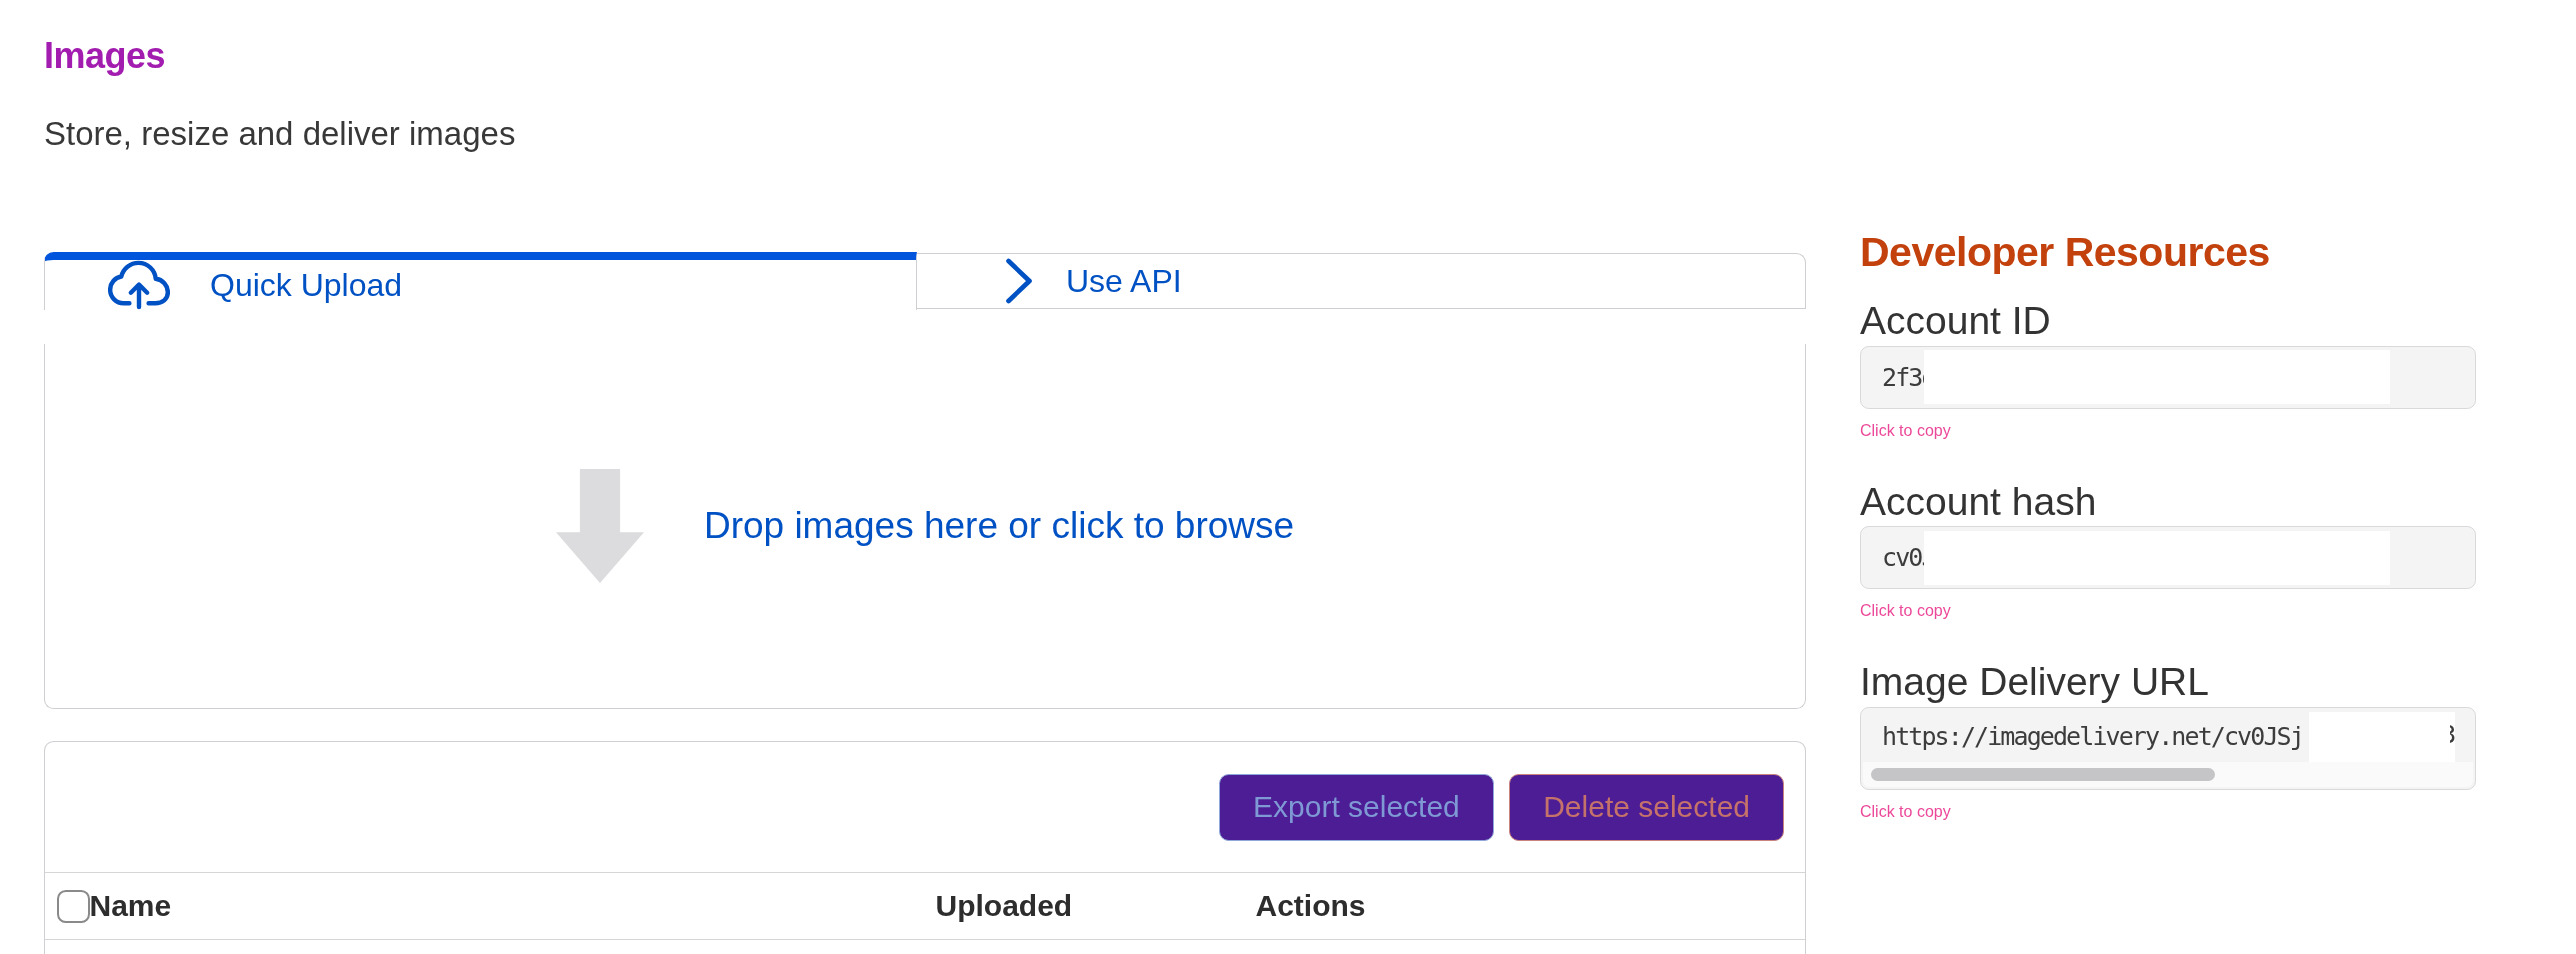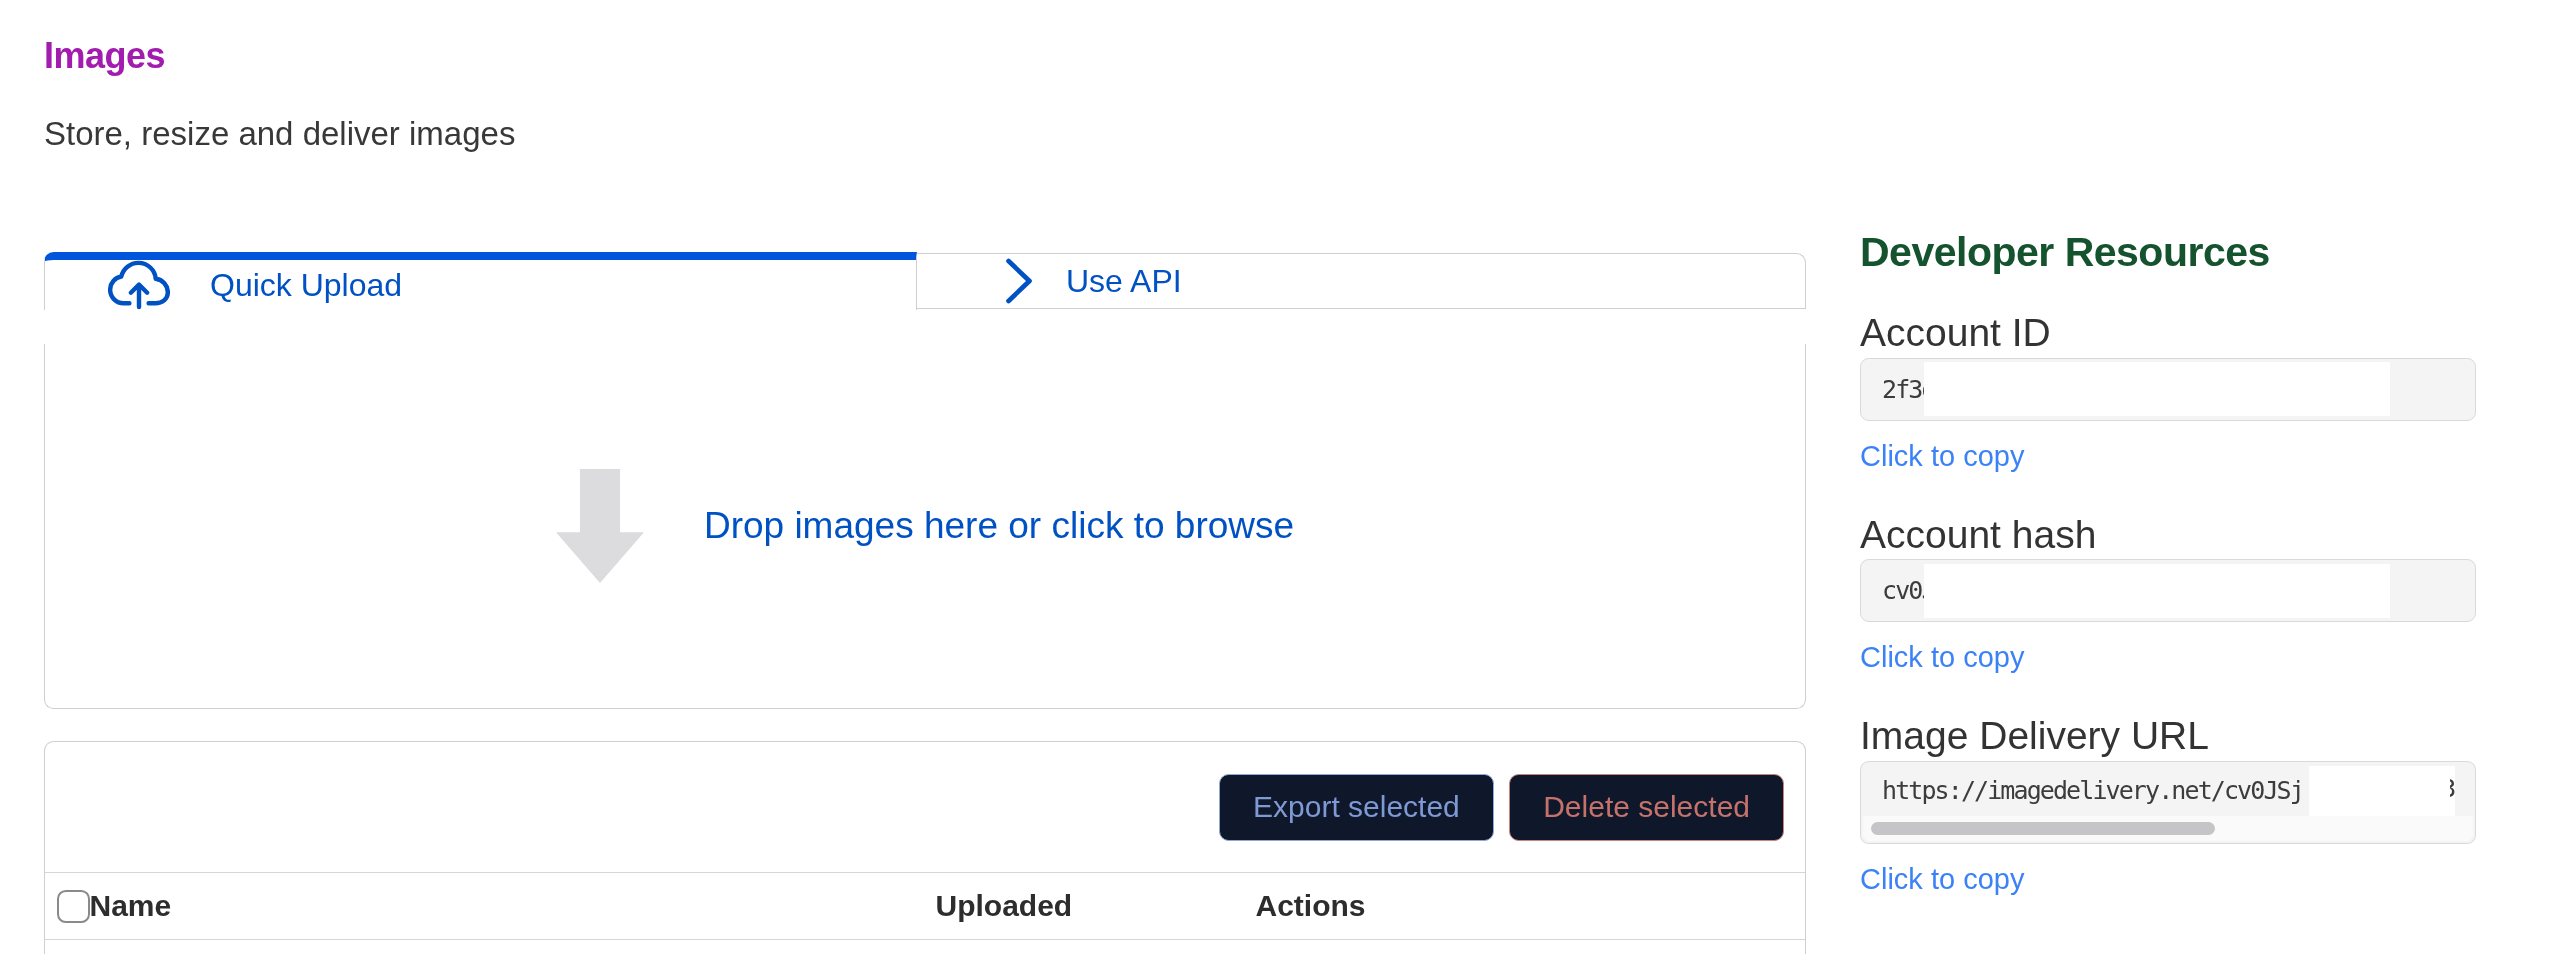--- a/index.html
+++ b/index.html
@@ -53,53 +53,53 @@
   .table-card {
     position:absolute; left:44px; top:741px; width:1762px; height:214px;
     border:1.9px solid #cfcfd3; border-bottom:none;
     border-top-left-radius:9.6px; border-top-right-radius:9.6px; background:#fff;
   }
   .toolbar-row {
     height:131px; display:flex; align-items:center; justify-content:flex-end;
     gap:15.4px; padding-right:21px; border-bottom:1.9px solid #d6d6d9;
   }
   .btn {
-    height:67px; padding:0 33px; font-size:30px; background:#0f172a;
+    height:67px; padding:0 33px; font-size:30px; background:#4c1d95;
     border-radius:9.6px; display:flex; align-items:center; cursor:pointer;
     font-family:"Liberation Sans", sans-serif;
   }
   .btn-export { color:#7e99d4; border:1.9px solid #8fa7d9; }
   .btn-delete { color:#c5726b; border:1.9px solid #cc837b; }
   .table-header {
     height:67px; display:flex; align-items:center;
     border-bottom:1.9px solid #d6d6d9; padding-left:11.5px;
   }
   .checkbox {
     width:33px; height:33px; border:2.9px solid #8a8a8a; border-radius:8.7px;
     background:#fff; cursor:pointer; flex:0 0 33px;
   }
   .th { font-size:30px; font-weight:700; color:#2d2d2d; }
   .th-name { width:846px; }
   .th-uploaded { width:276px; }
   .th-actions { flex:1;margin-left:44px; }
 
   
   .dev-panel { position:absolute; left:1860px; top:229px; width:616px; }
-  .dr-title { font-size:41px; font-weight:700; color:#14532d; margin-bottom:39px; letter-spacing:-0.5px; }
+  .dr-title { font-size:41px; font-weight:700; color:#c2410c; margin-bottom:27px; letter-spacing:-0.5px; }
   .dr-item { margin-bottom:44px; }
   .dr-label { font-size:39px; color:#333333; line-height:35px; margin-bottom:7.7px; }
   .dr-field {
     position:relative; width:616px; height:63px;
     background:#f4f4f5; border:1.9px solid #d9d9dc; border-radius:8.7px;
     display:flex; align-items:center; padding-left:21px;
     font-family:"DejaVu Sans Mono", monospace; font-size:25px; letter-spacing:-1.9px;
     color:#3c3c3c; cursor:pointer; overflow:hidden;
   }
   .redaction { position:absolute; top:3.8px; bottom:3.8px; left:63px; width:466px; background:#ffffff; }
-  .dr-caption { font-size:29px; color:#3b82f6; margin-top:19px; }
+  .dr-caption { font-size:16px; color:#ec4899; margin-top:13px; }
 
   .dr-field-url { height:83px; padding:8px; display:block; }
   .url-text-row {
     position:absolute; top:0; left:0; right:0; height:56px;
     display:flex; align-items:center; padding-left:21px;
   }
   .url-redaction { position:absolute; top:3.8px; left:448px; width:146px; height:50px; background:#ffffff; }
   .url-partial {
     position:absolute; left:589px; top:11.5px; width:12.5px; height:37px; overflow:hidden;
   }

